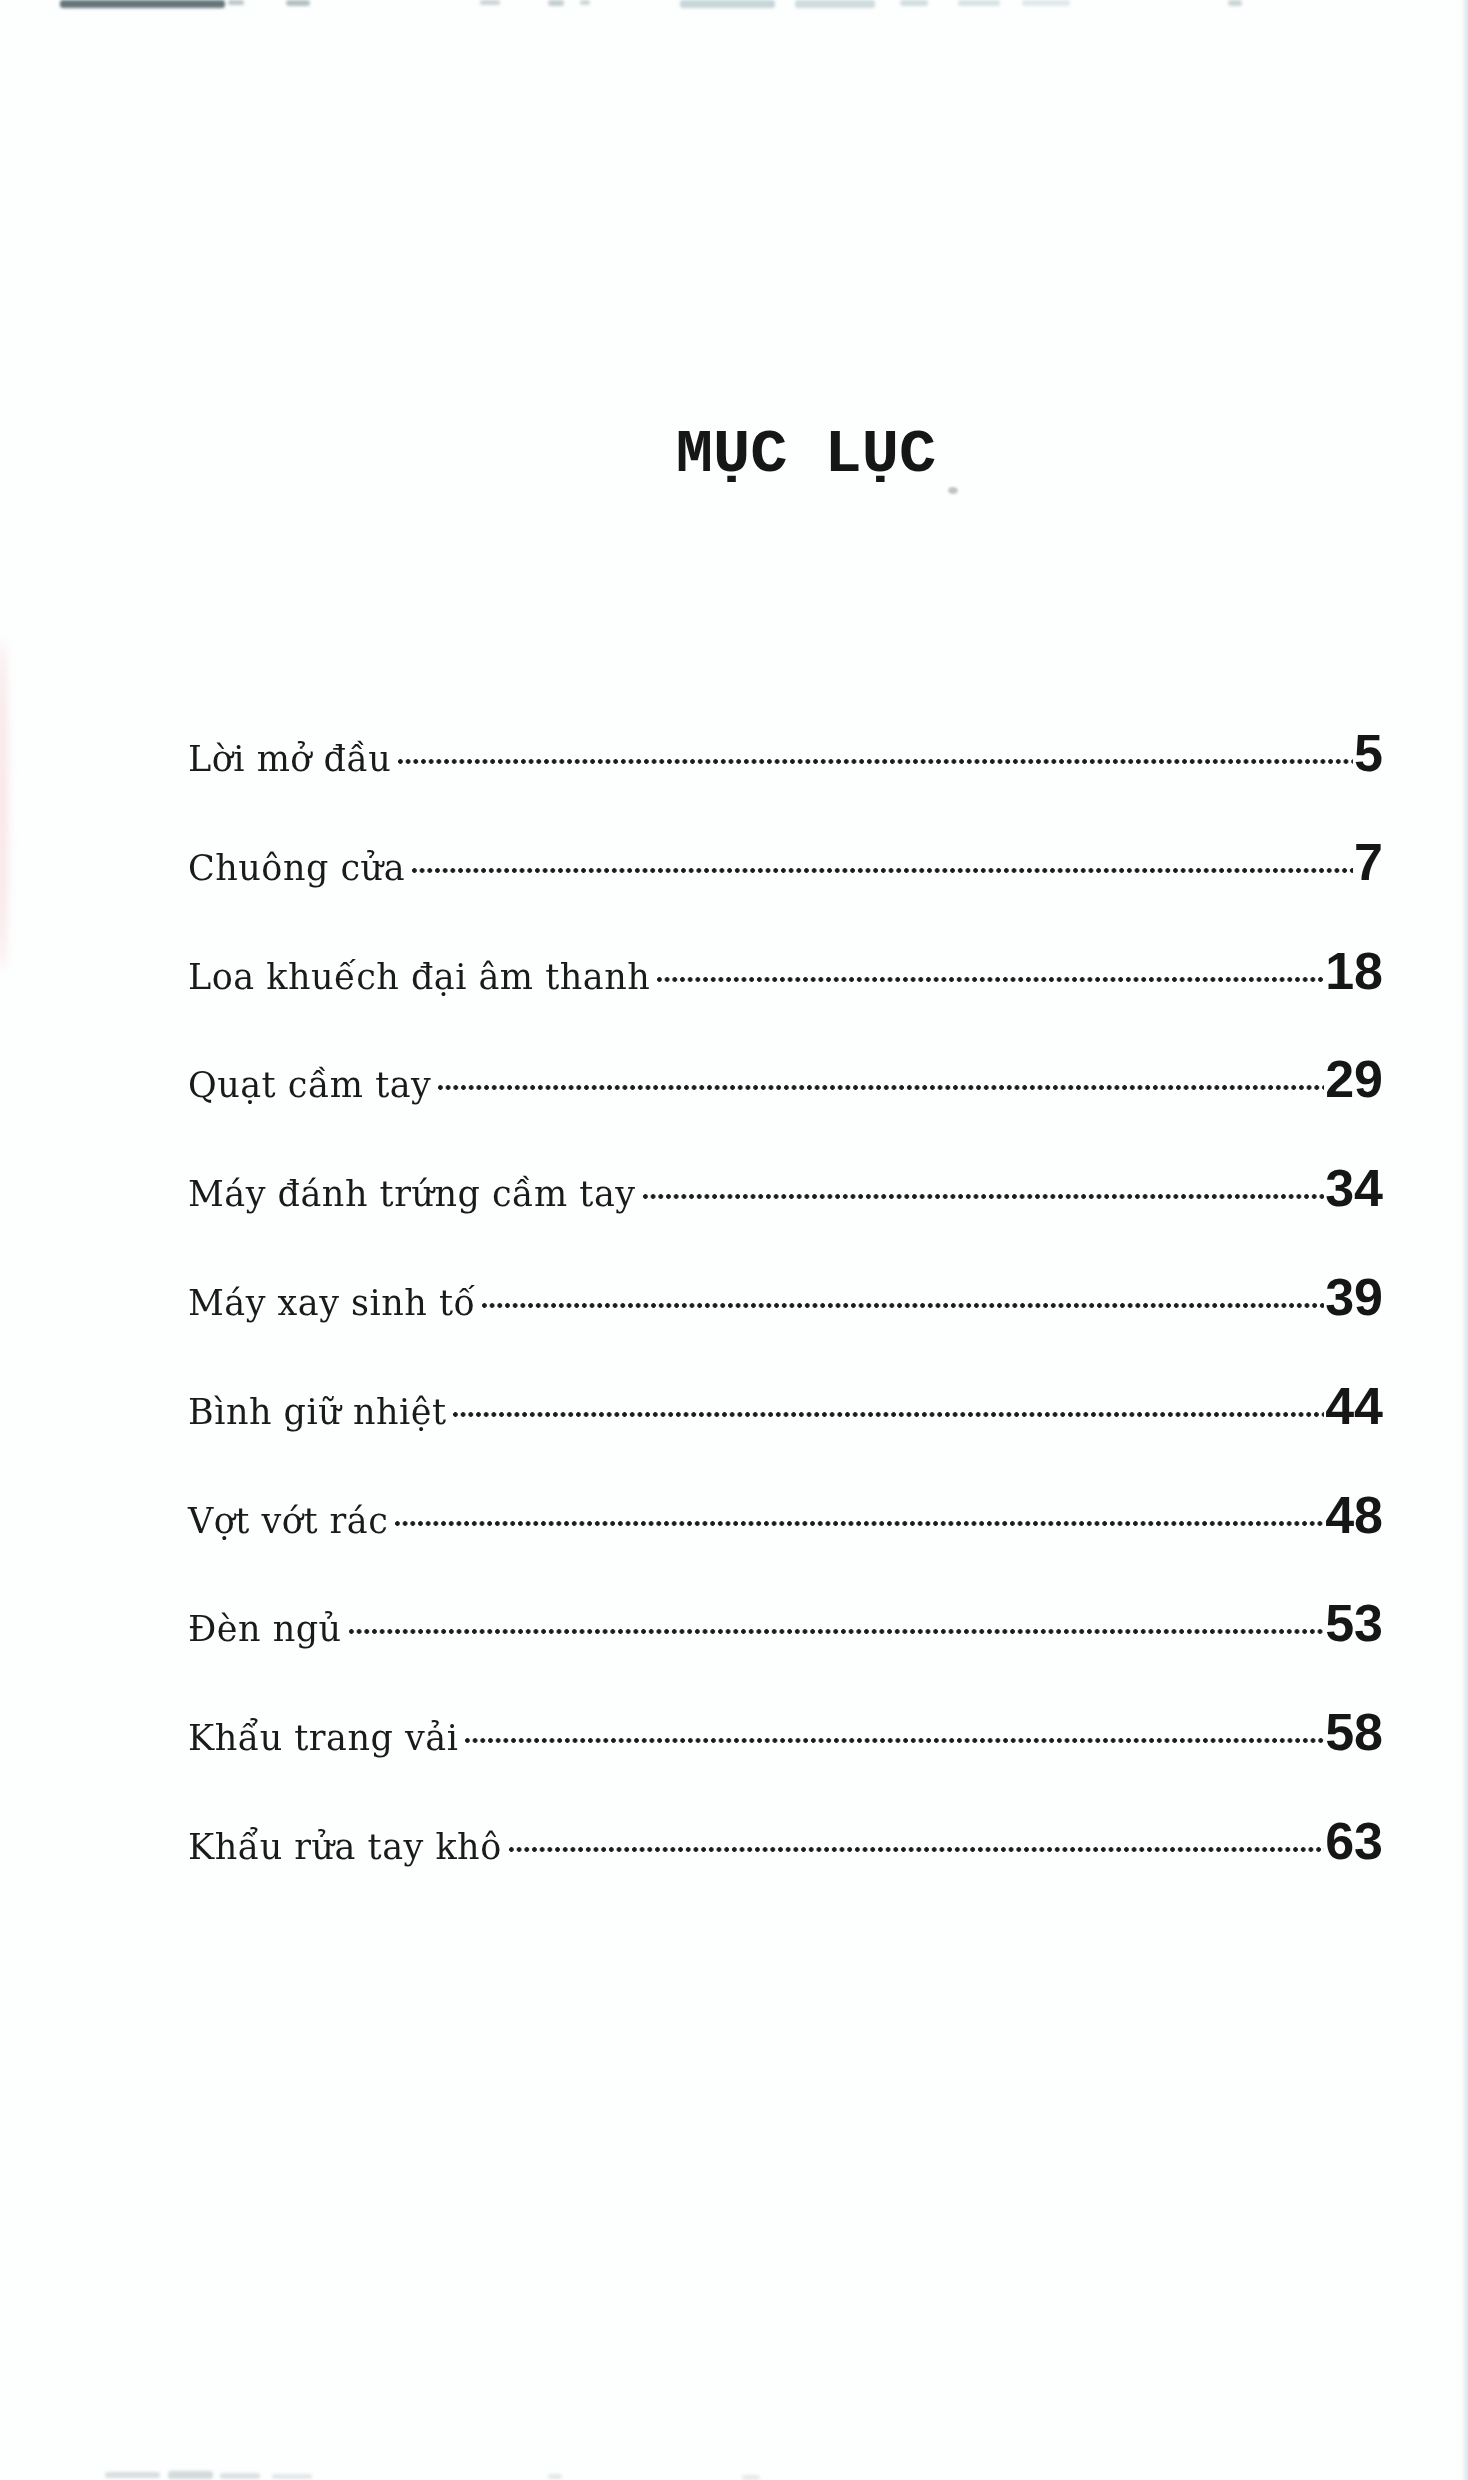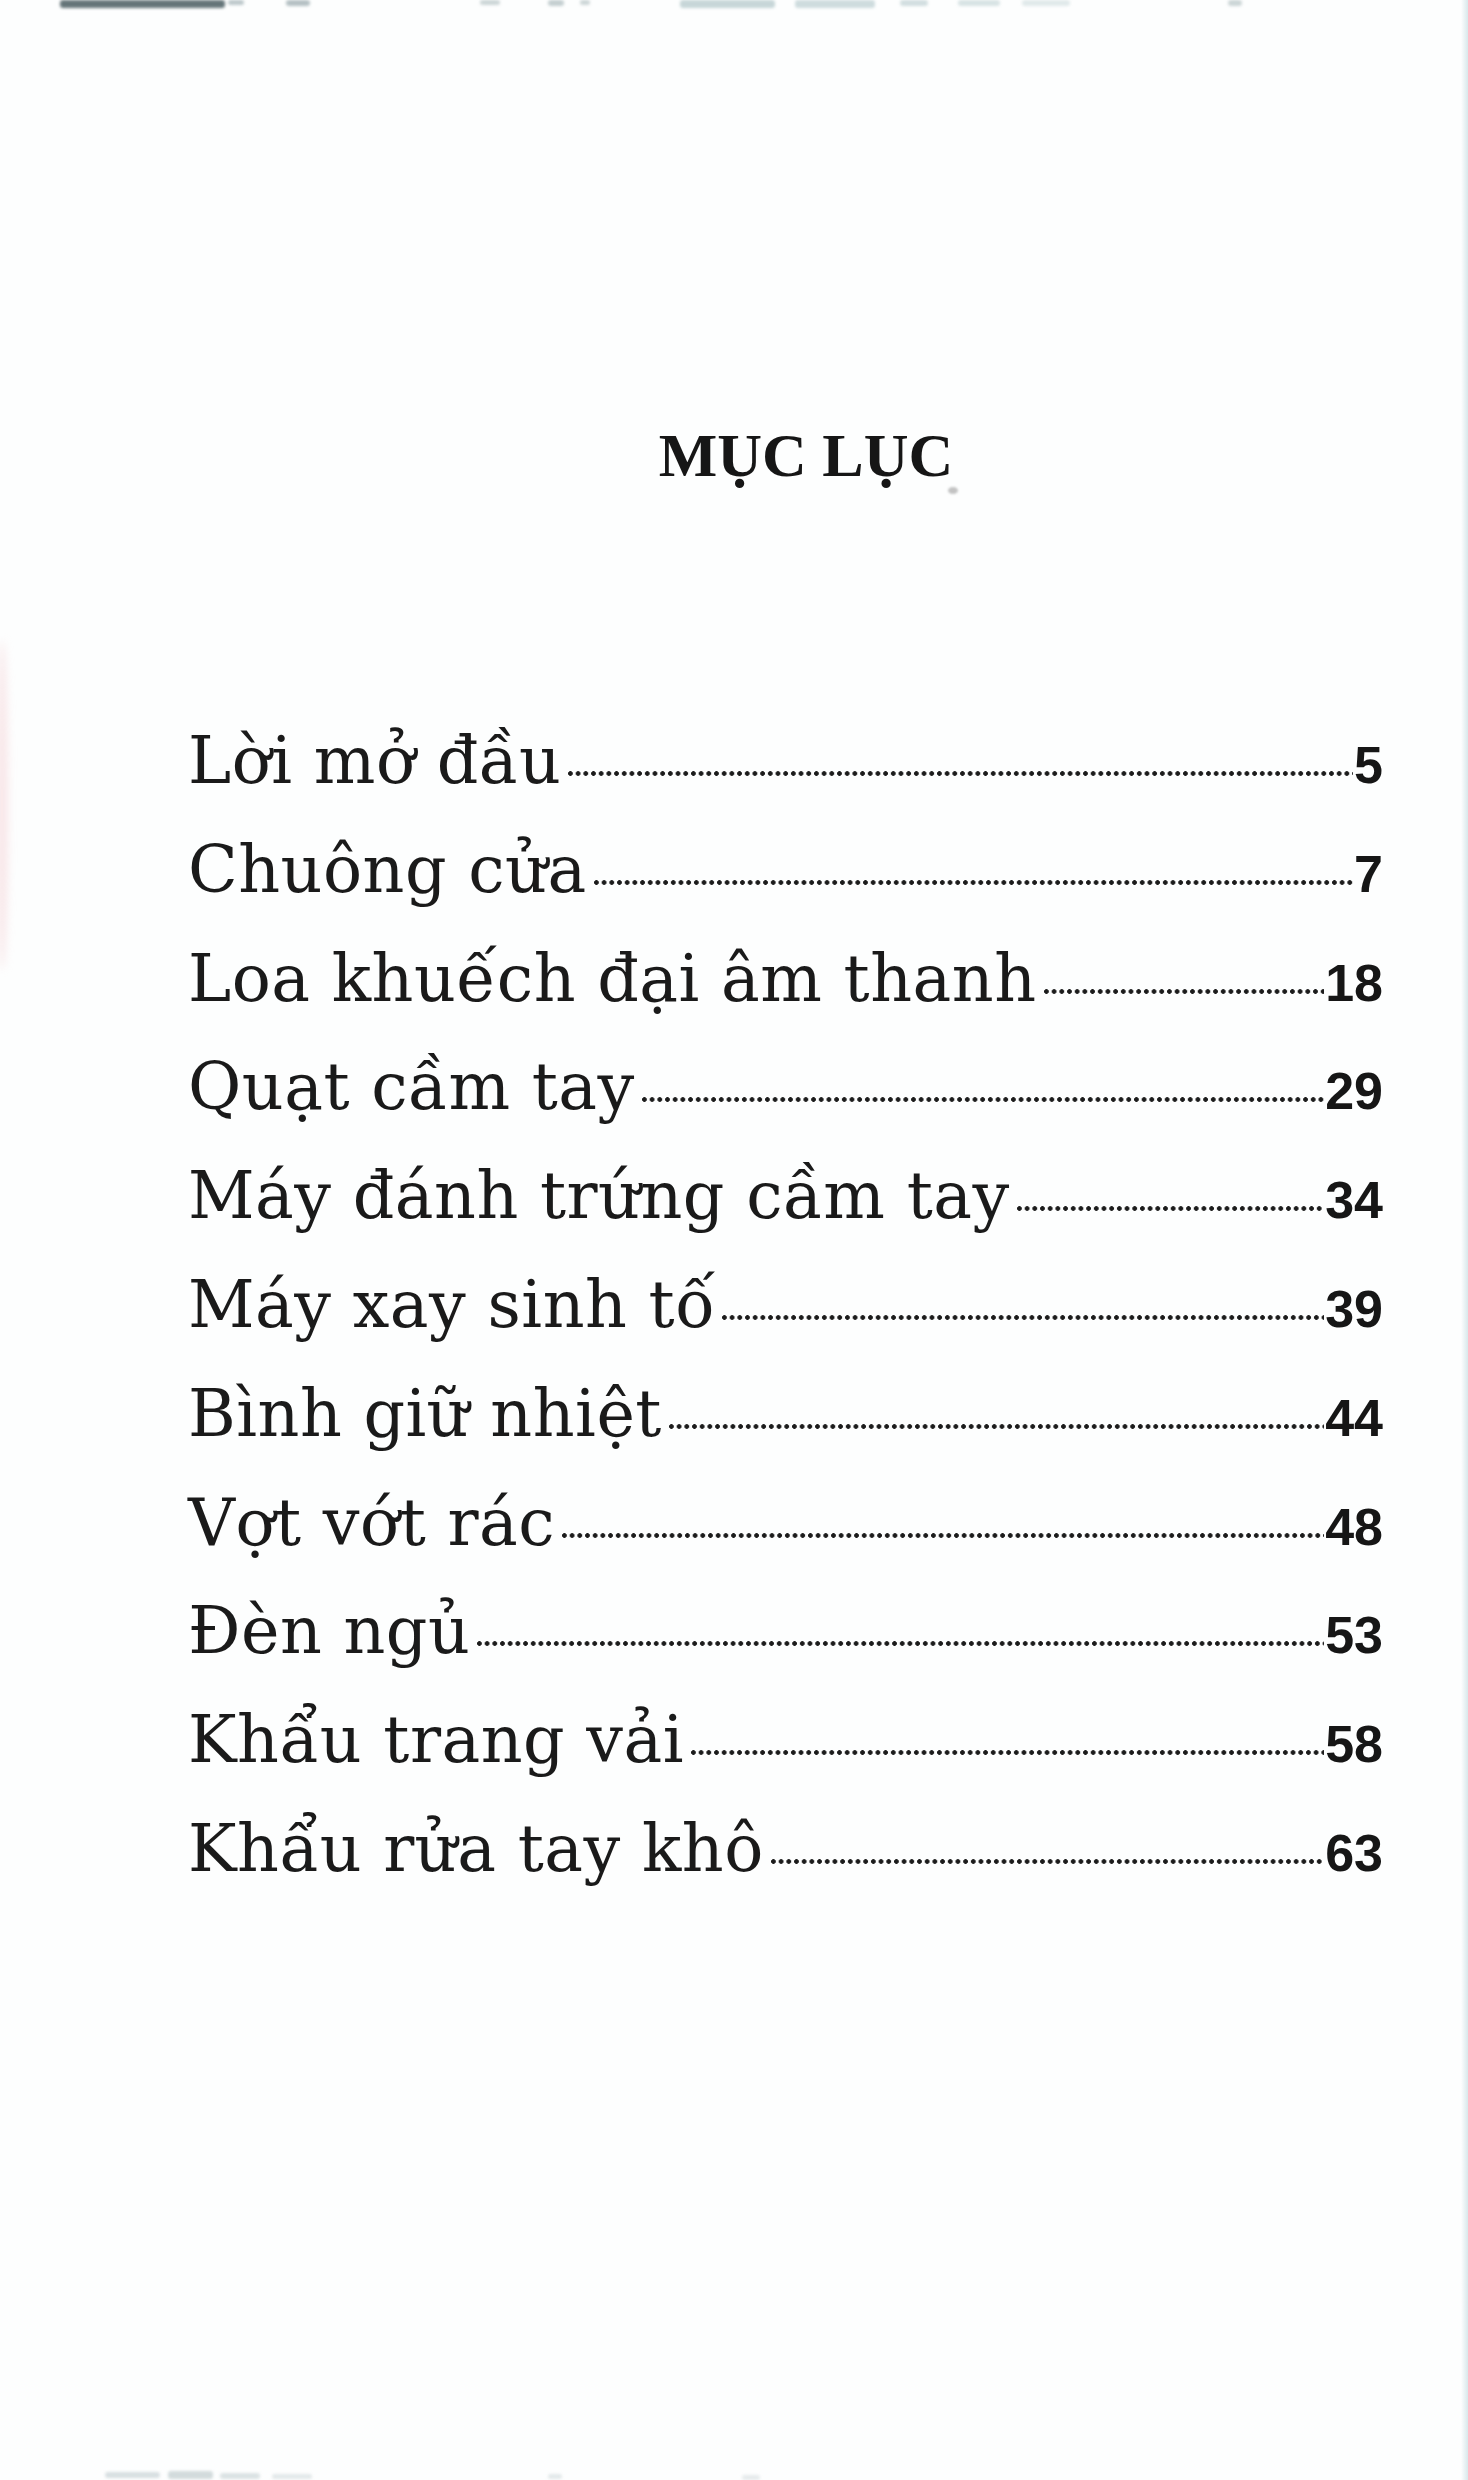--- a/index.html
+++ b/index.html
@@ -17,21 +17,21 @@
   .page {
     position: absolute;
     inset: 0;
   }
   
   .toc-title {
     position: absolute;
     top: 424px;
     left: 50%;
     transform: translateX(calc(-50% + 72px));
-    font-family: Liberation Serif, serif;
+    font-family: Liberation Mono, monospace;
     font-weight: bold;
     font-size: 62px;
     letter-spacing: 0px;
     color: #161616;
     white-space: nowrap;
     line-height: 1;
   }
   
   .toc-list {
     position: absolute;
@@ -41,21 +41,21 @@
   }
   .toc-row {
     box-sizing: border-box;
     height: 108.8px;
     padding-top: 13px;
     display: flex;
     align-items: baseline;
   }
   .entry-title {
     font-family: "DejaVu Serif", serif;
-    font-size: 65px;
+    font-size: 35px;
     color: #1a1a1a;
     white-space: nowrap;
     letter-spacing: 0.5px;
   }
   .entry-page {
     font-family: "Liberation Sans", sans-serif;
     font-weight: 600;
     font-size: 52px;
     color: #161616;
     white-space: nowrap;

